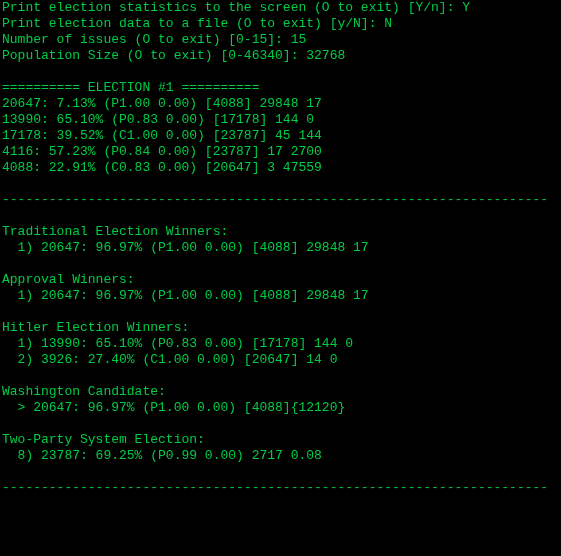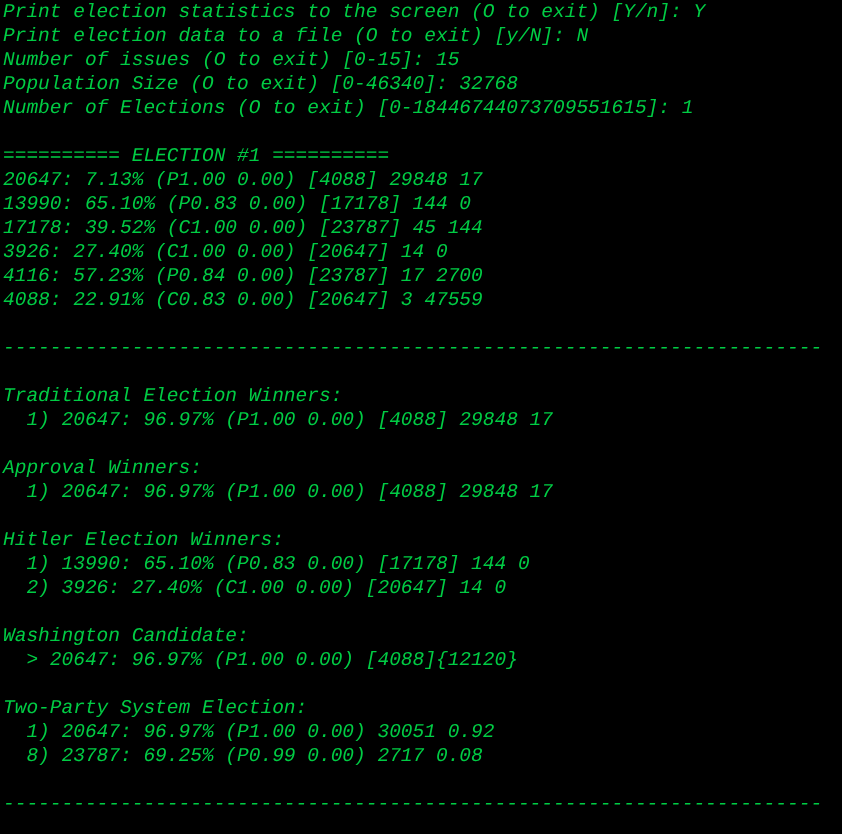--- a/index.html
+++ b/index.html
@@ -13,54 +13,50 @@
       width: 561px;
       height: 556px;
       overflow: hidden;
     }
     .terminal {
       padding: 0 2px;
     }
     .line {
       white-space: pre;
       display: block;
-      font-style: italic;
     }
   </style>
 </head>
 <body>
 
 <div class="terminal">
   <span class="line">Print election statistics to the screen (O to exit) [Y/n]: Y</span>
   <span class="line">Print election data to a file (O to exit) [y/N]: N</span>
   <span class="line">Number of issues (O to exit) [0-15]: 15</span>
   <span class="line">Population Size (O to exit) [0-46340]: 32768</span>
-  <span class="line">Number of Elections (O to exit) [0-18446744073709551615]: 1</span>
   <span class="line"> </span>
   <span class="line">========== ELECTION #1 ==========</span>
   <span class="line">20647: 7.13% (P1.00 0.00) [4088] 29848 17</span>
   <span class="line">13990: 65.10% (P0.83 0.00) [17178] 144 0</span>
   <span class="line">17178: 39.52% (C1.00 0.00) [23787] 45 144</span>
-  <span class="line">3926: 27.40% (C1.00 0.00) [20647] 14 0</span>
   <span class="line">4116: 57.23% (P0.84 0.00) [23787] 17 2700</span>
   <span class="line">4088: 22.91% (C0.83 0.00) [20647] 3 47559</span>
   <span class="line"> </span>
   <span class="line">----------------------------------------------------------------------</span>
   <span class="line"> </span>
   <span class="line">Traditional Election Winners:</span>
   <span class="line">  1) 20647: 96.97% (P1.00 0.00) [4088] 29848 17</span>
   <span class="line"> </span>
   <span class="line">Approval Winners:</span>
   <span class="line">  1) 20647: 96.97% (P1.00 0.00) [4088] 29848 17</span>
   <span class="line"> </span>
   <span class="line">Hitler Election Winners:</span>
   <span class="line">  1) 13990: 65.10% (P0.83 0.00) [17178] 144 0</span>
   <span class="line">  2) 3926: 27.40% (C1.00 0.00) [20647] 14 0</span>
   <span class="line"> </span>
   <span class="line">Washington Candidate:</span>
   <span class="line">  &gt; 20647: 96.97% (P1.00 0.00) [4088]{12120}</span>
   <span class="line"> </span>
   <span class="line">Two-Party System Election:</span>
-  <span class="line">  1) 20647: 96.97% (P1.00 0.00) 30051 0.92</span>
   <span class="line">  8) 23787: 69.25% (P0.99 0.00) 2717 0.08</span>
   <span class="line"> </span>
   <span class="line">----------------------------------------------------------------------</span>
 </div>
 
 </body></html>

